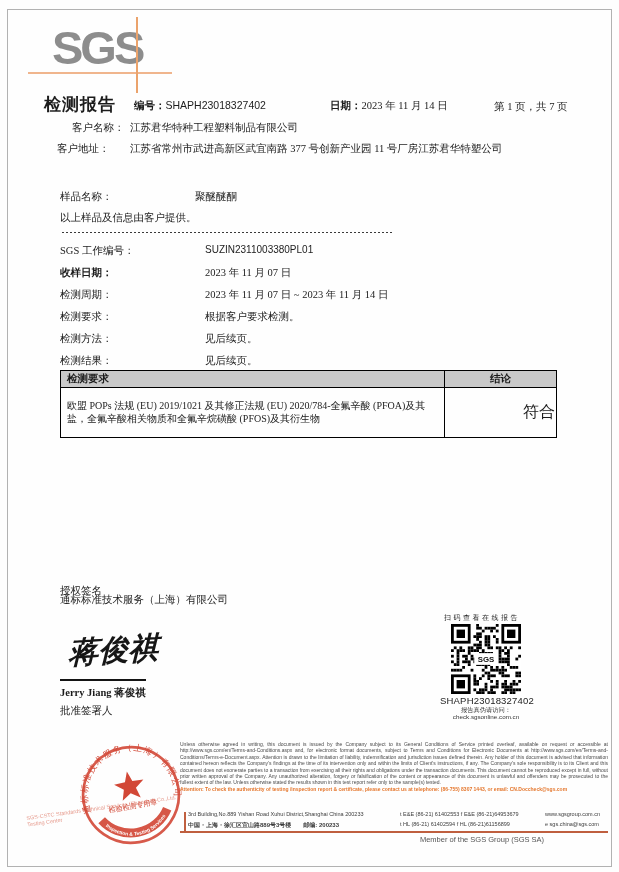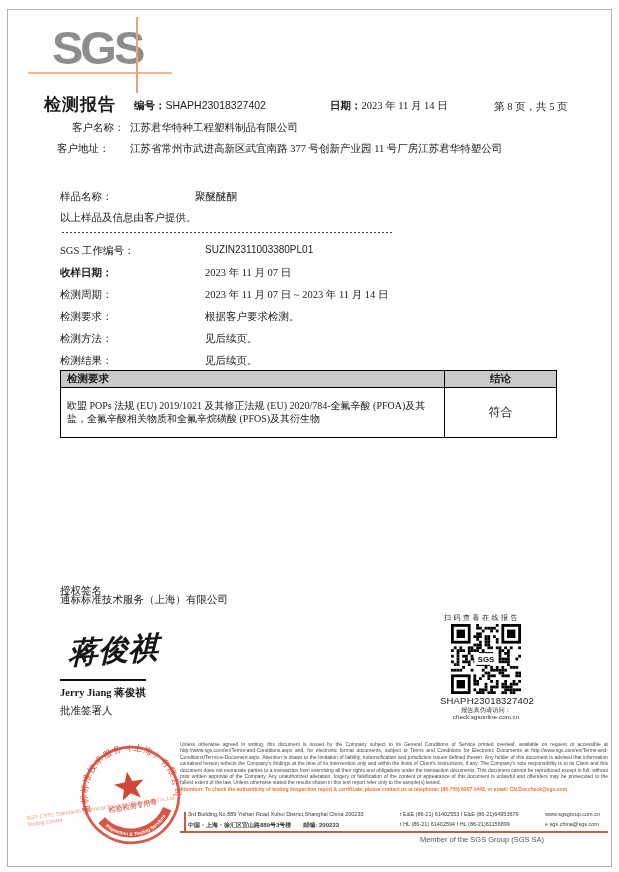--- a/index.html
+++ b/index.html
@@ -26,21 +26,21 @@
   .dashes{left:62px;top:232px;width:330px;height:1px;
           background:repeating-linear-gradient(90deg,#3a3a3a 0 2px,transparent 2px 4px);}
 
   table.rtable{position:absolute;left:60px;top:370px;width:497px;border-collapse:collapse;
                border:1.5px solid #000;}
   table.rtable th,table.rtable td{border:1px solid #000;}
   table.rtable th{background:#c9c9c9;font-size:10.5px;font-weight:bold;padding:1px 6px;height:14px;}
   th.th-req{text-align:left;width:371px;}
   th.th-con{text-align:center;}
   td.td-req{font-size:10px;line-height:12.5px;padding:12px 6px;}
-  td.td-con{font-size:12px;text-align:center;}
+  td.td-con{font-size:16px;text-align:right;}
 
   .signco{left:60px;top:593px;font-size:10.5px;}
   .authlbl{left:60px;top:584px;font-size:10.5px;}
   .sig-svg{left:64px;top:626px;}
   .sigline{left:60px;top:679px;width:86px;height:2px;background:#141414;}
   .signame{left:60px;top:686px;font-size:10.5px;font-weight:600;}
   .sigrole{left:60px;top:704px;font-size:10.5px;}
 
   .scaled{transform:scale(.5);transform-origin:0 0;}
   .qr-scan{left:444px;top:613px;width:170px;font-size:14px;letter-spacing:5px;white-space:nowrap;color:#222;}
@@ -74,21 +74,21 @@
   <div class="abs crop-h"></div>
   <div class="abs crop-v"></div>
 
   <div class="abs report-title">检测报告</div>
   <div class="abs hdr hdr-no">
     <b>编号：</b><span class="sans">SHAPH23018327402</span>
   </div>
   <div class="abs hdr hdr-date">
     <b>日期：</b><span>2023 年 11 月 14 日</span>
   </div>
-  <div class="abs hdr-page lbl">第 8 页，共 5 页</div>
+  <div class="abs hdr-page lbl">第 1 页，共 7 页</div>
 
   <div class="abs lbl" style="left:57px;top:121px;margin-left:15px;">客户名称：</div>
   <div class="abs val" style="left:130px;top:121px;">江苏君华特种工程塑料制品有限公司</div>
   <div class="abs lbl" style="left:57px;top:142px;font-family:Liberation Mono, monospace;">客户地址：</div>
   <div class="abs val" style="left:130px;top:142px;">江苏省常州市武进高新区武宜南路 377 号创新产业园 11 号厂房江苏君华特塑公司</div>
 
   <div class="abs lbl" style="left:60px;top:190px;">样品名称：</div>
   <div class="abs val" style="left:195px;top:190px;">聚醚醚酮</div>
   <div class="abs lbl" style="left:60px;top:211px;">以上样品及信息由客户提供。</div>
   <div class="abs dashes"></div>

